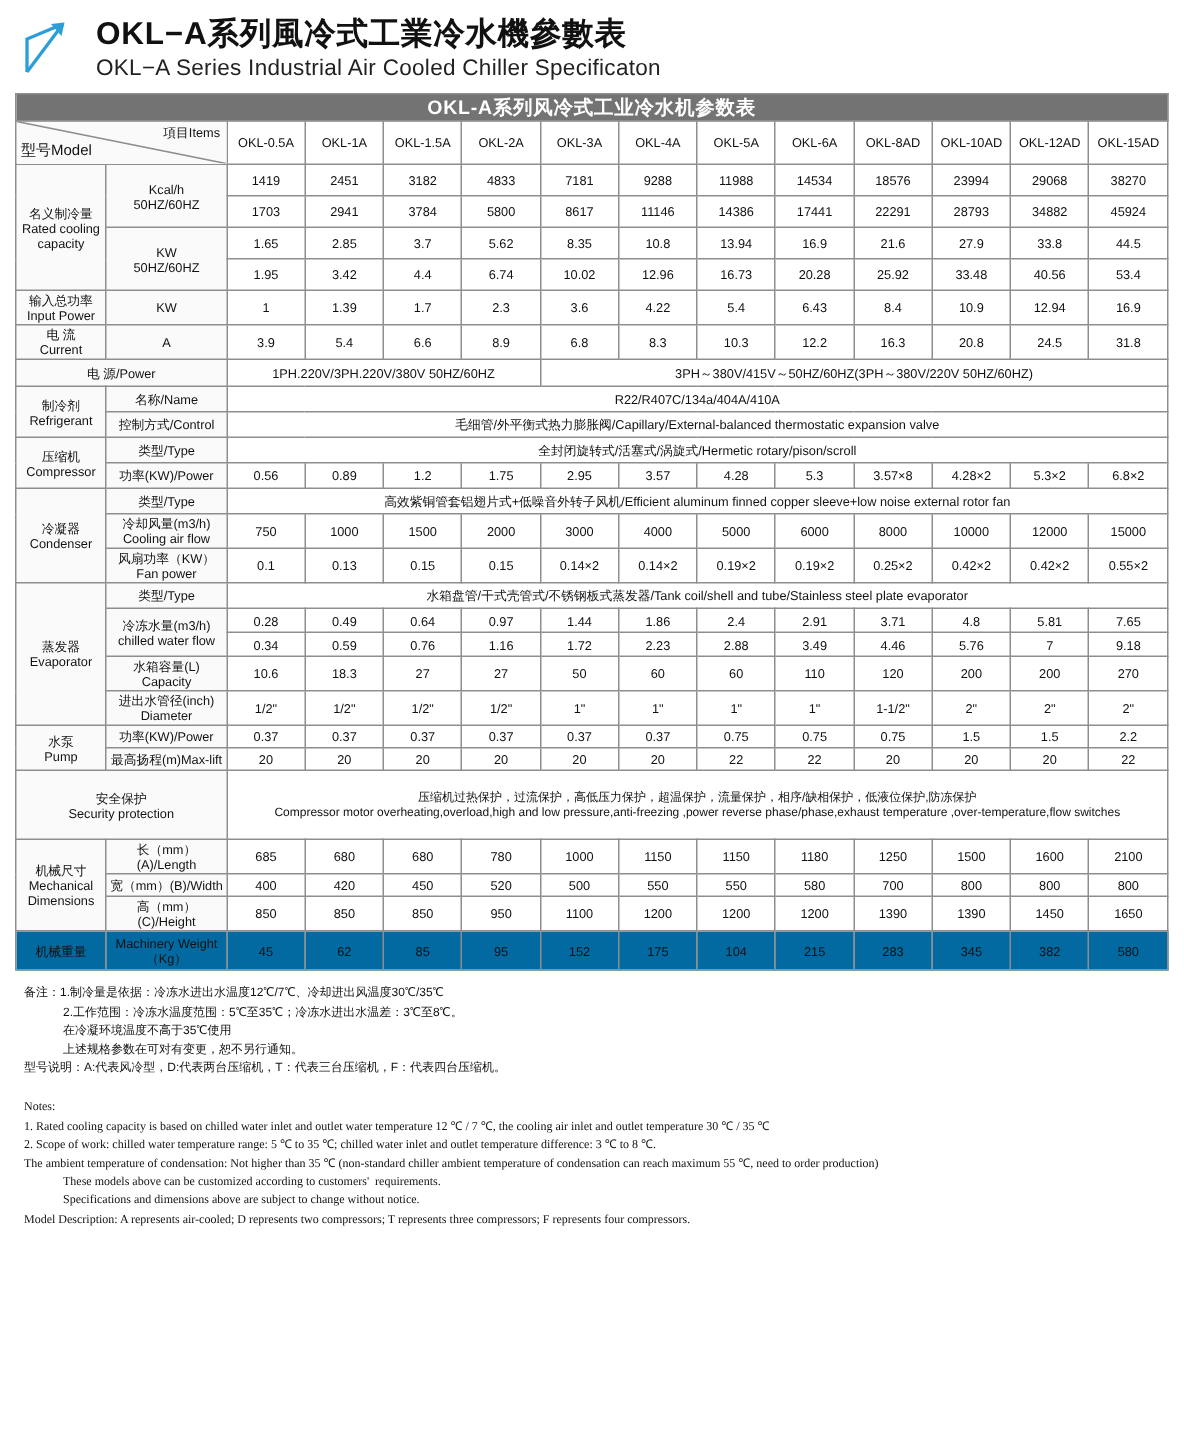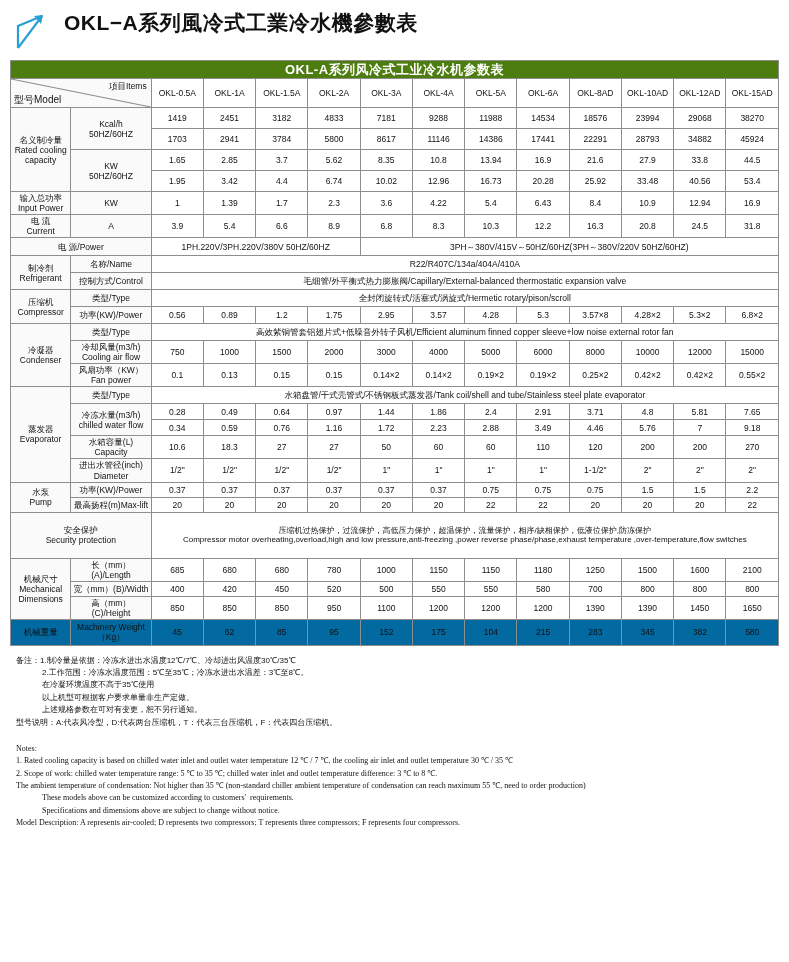--- a/index.html
+++ b/index.html
@@ -30,21 +30,21 @@
   }
   table.spec td, table.spec th{
     border:1px solid #8e8e8e;
     text-align:center;
     vertical-align:middle;
     padding:1px 1px;
     line-height:1.18;
     word-break:break-word;
   }
   .banner{
-    background:#4d7c0f;
+    background:#737373;
     color:#fff;
     font-size:13px;
     font-weight:bold;
     letter-spacing:0.5px;
     padding:4px 0;
     border:1px solid #2196d6;
   }
   .lbl{background:#fafafa;}
   .lbl-cn{display:block;}
   .lbl-en{display:block;}
@@ -75,20 +75,21 @@
   <div class="header">
     <div class="logo">
       <svg width="44" height="44" viewBox="0 0 44 44">
         <path d="M6 38 L6 16 L30 6" stroke="#2a9fd6" stroke-width="2.2" fill="none"></path>
         <path d="M6 38 L30 6" stroke="#2a9fd6" stroke-width="2.2" fill="none"></path>
         <path d="M22 6 L31 5 L29 14 Z" fill="#2a9fd6"></path>
       </svg>
     </div>
     <div class="titles">
       <div class="title-cn">OKL−A系列風冷式工業冷水機參數表</div>
+      <div class="title-en">OKL−A Series Industrial Air Cooled Chiller Specificaton</div>
     </div>
   </div>
 
   <table class="spec">
     <colgroup>
       <col style="width:60px">
       <col style="width:80px">
       <col style="width:52px">
         <col style="width:52px">
         <col style="width:52px">
@@ -516,21 +517,20 @@
         <td class="grey">382</td>
         <td class="grey">580</td>
       </tr>
     </tbody>
   </table>
 
   <div class="notes">
     <div class="ln">备注：1.制冷量是依据：冷冻水进出水温度12℃/7℃、冷却进出风温度30℃/35℃</div>
     <div class="ln indent1">2.工作范围：冷冻水温度范围：5℃至35℃；冷冻水进出水温差：3℃至8℃。</div>
     <div class="ln indent1">在冷凝环境温度不高于35℃使用</div>
-    <div class="ln indent1">以上机型可根据客户要求单量非生产定做。</div>
     <div class="ln indent1">上述规格参数在可对有变更，恕不另行通知。</div>
     <div class="ln">型号说明：A:代表风冷型，D:代表两台压缩机，T：代表三台压缩机，F：代表四台压缩机。</div>
     <div class="notes-en">
       <div class="ln">Notes:</div>
       <div class="ln">1. Rated cooling capacity is based on chilled water inlet and outlet water temperature 12 ℃ / 7 ℃, the cooling air inlet and outlet temperature 30 ℃ / 35 ℃</div>
       <div class="ln">2. Scope of work: chilled water temperature range: 5 ℃ to 35 ℃; chilled water inlet and outlet temperature difference: 3 ℃ to 8 ℃.</div>
       <div class="ln">The ambient temperature of condensation: Not higher than 35 ℃ (non-standard chiller ambient temperature of condensation can reach maximum 55 ℃, need to order production)</div>
       <div class="ln indent1">These models above can be customized according to customers'  requirements.</div>
       <div class="ln indent1">Specifications and dimensions above are subject to change without notice.</div>
       <div class="ln">Model Description: A represents air-cooled; D represents two compressors; T represents three compressors; F represents four compressors.</div>

